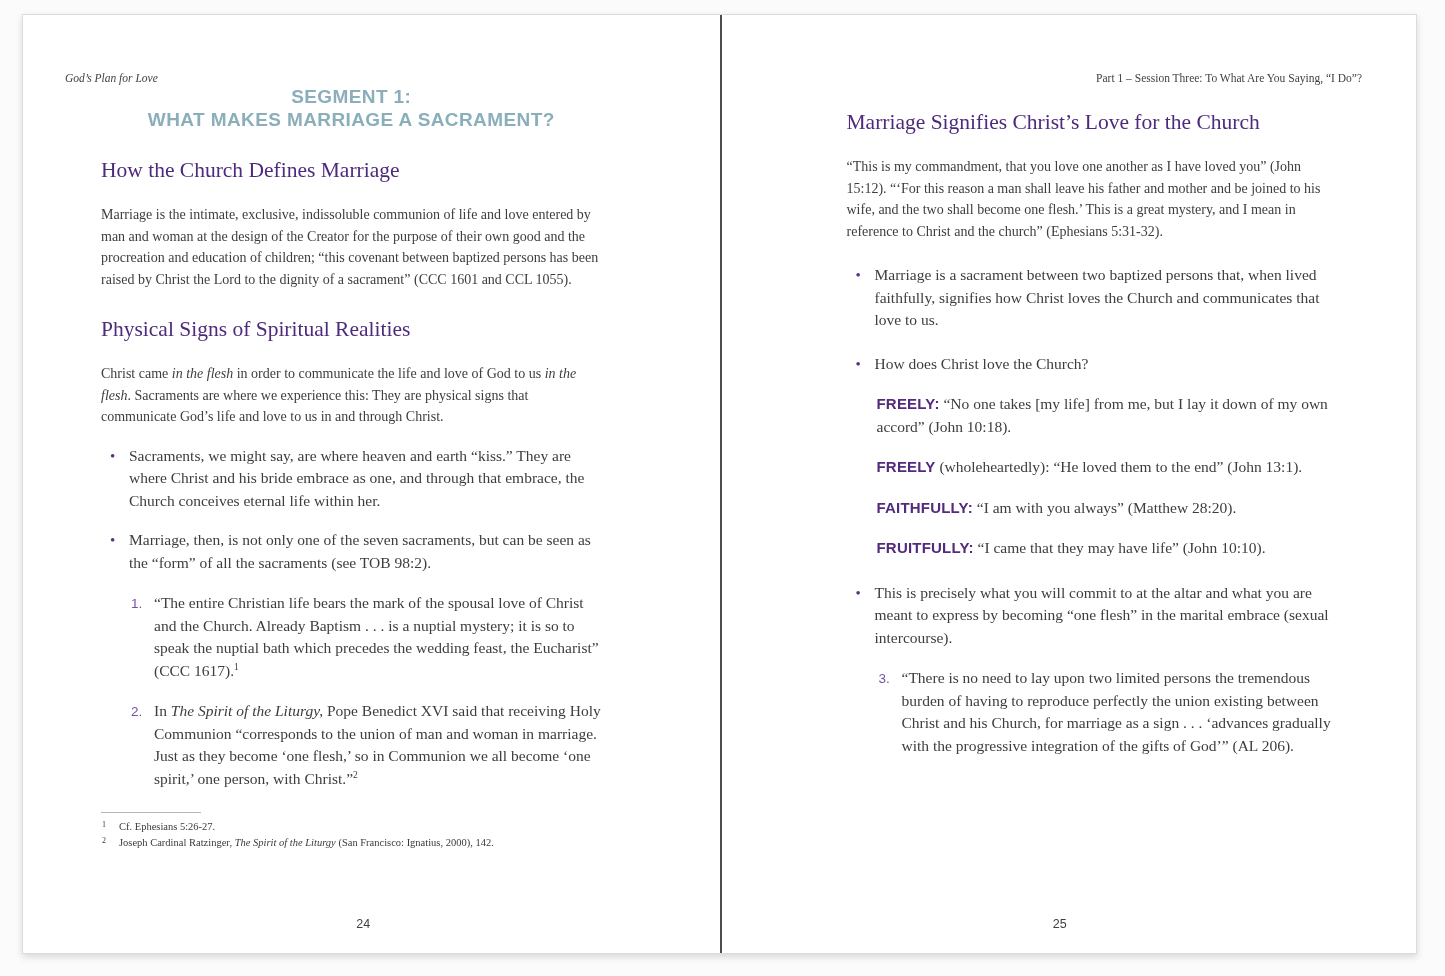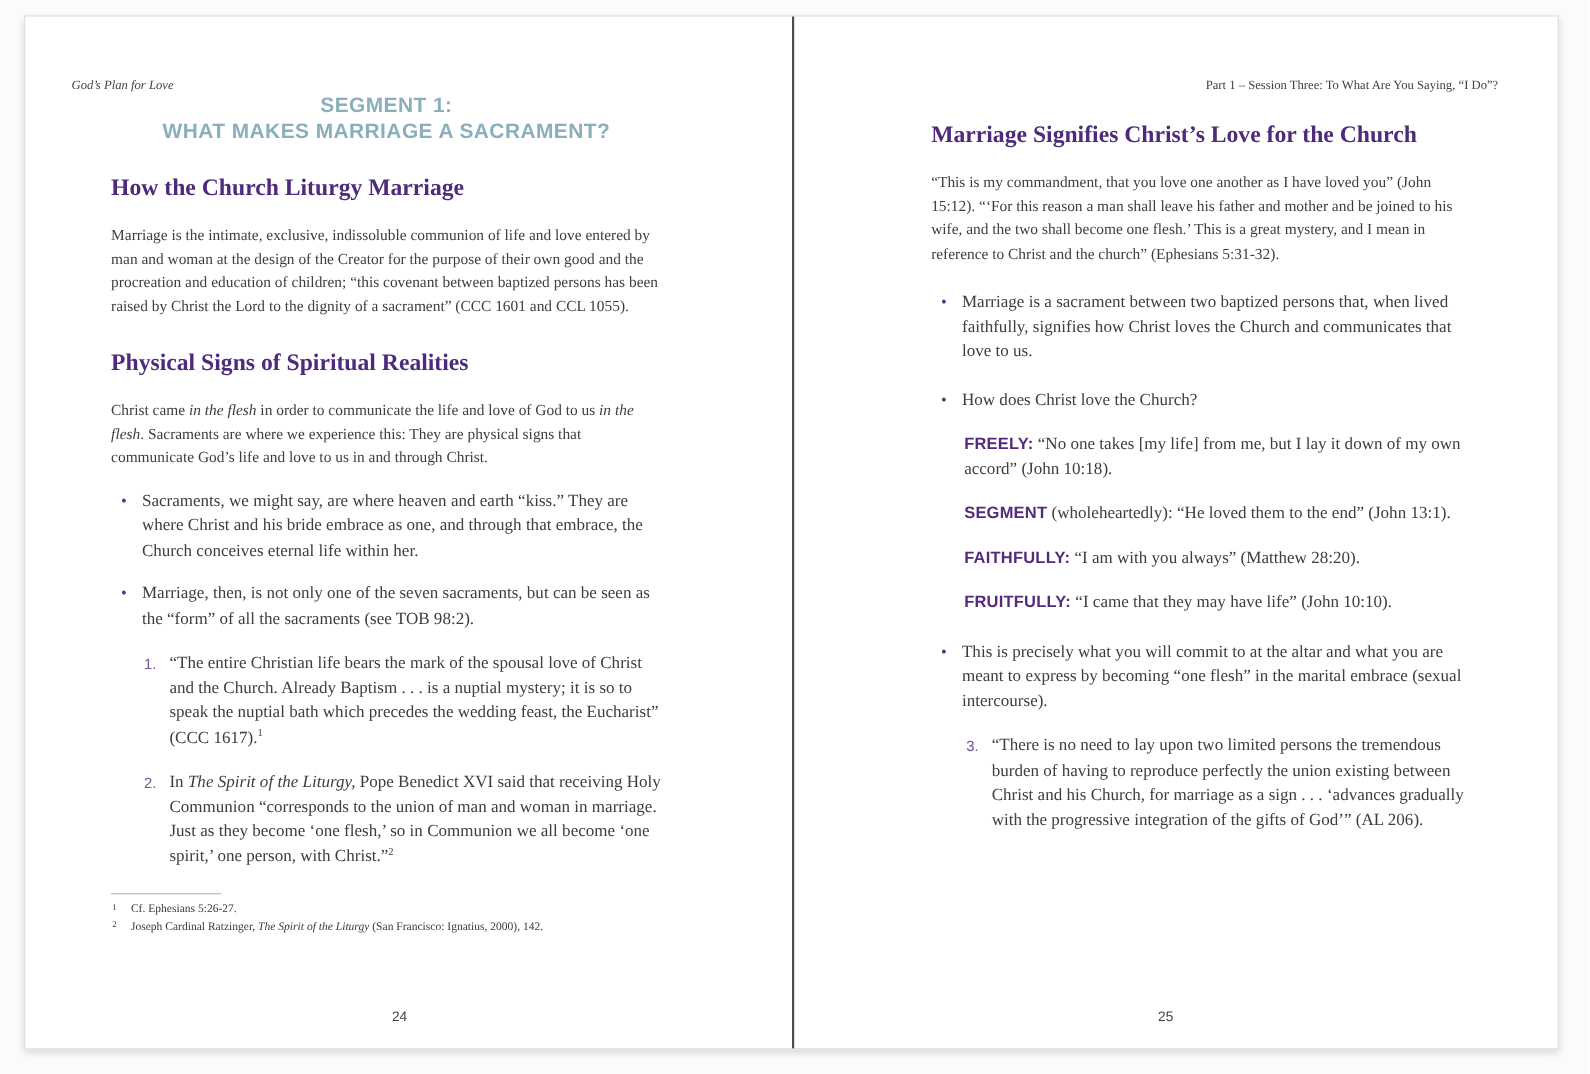--- a/index.html
+++ b/index.html
@@ -31,21 +31,21 @@
   .running-header.left{font-style:italic;margin-left:-36px;}
   .running-header.right{text-align:right;margin-right:-25px;}
 
   .segment-heading{
     text-align:center;
     font-family:"Liberation Sans", sans-serif;
     font-weight:bold;font-size:19px;line-height:23px;
     color:#8bafba;letter-spacing:0.4px;
   }
   .serif-heading{
-    margin:26px 0 0 0;font-weight:bold;
+    margin:26px 0 0 0;font-weight:normal;
     font-size:21.5px;line-height:27px;color:#4e2a7c;
   }
   p.body{margin:20px 0 0 0;font-size:14px;line-height:21.5px;}
   .intro{margin-top:20px;}
 
   .bullet-item{
     position:relative;margin-top:17px;padding-left:28px;
     font-size:15.5px;line-height:22.5px;
   }
   .bullet-dot{
@@ -92,21 +92,21 @@
 <div class="spread">
 
   <div class="page page-left">
     <div class="running-header left">God’s Plan for Love</div>
 
     <div class="segment-heading">
       <div>SEGMENT 1:</div>
       <div>WHAT MAKES MARRIAGE A SACRAMENT?</div>
     </div>
 
-    <h2 class="serif-heading">How the Church Liturgy Marriage</h2>
+    <h2 class="serif-heading">How the Church Defines Marriage</h2>
     <p class="body">Marriage is the intimate, exclusive, indissoluble communion of life and love entered by man and woman at the design of the Creator for the purpose of their own good and the procreation and education of children; “this covenant between baptized persons has been raised by Christ the Lord to the dignity of a sacrament” (CCC 1601 and CCL 1055).</p>
 
     <h2 class="serif-heading">Physical Signs of Spiritual Realities</h2>
     <p class="body"><span>Christ came </span><span class="r-italic">in the flesh</span><span> in order to communicate the life and love of God to us </span><span class="r-italic">in the flesh</span><span>. Sacraments are where we experience this: They are physical signs that communicate God’s life and love to us in and through Christ.</span></p>
 
     <div class="bullet-item">
       <span class="bullet-dot">•</span>
       <span>Sacraments, we might say, are where heaven and earth “kiss.” They are where Christ and his bride embrace as one, and through that embrace, the Church conceives eternal life within her.</span>
     </div>
     <div class="bullet-item">
@@ -152,21 +152,21 @@
     <div class="bullet-item" style="margin-top:21px;">
       <span class="bullet-dot">•</span>
       <span>How does Christ love the Church?</span>
     </div>
 
     <div class="loves">
       <div class="love-item">
         <span><span class="r-label">FREELY:</span><span> “No one takes [my life] from me, but I lay it down of my own accord” (John 10:18).</span></span>
       </div>
       <div class="love-item">
-        <span><span class="r-label">SEGMENT</span><span> (wholeheartedly): “He loved them to the end” (John 13:1).</span></span>
+        <span><span class="r-label">FREELY</span><span> (wholeheartedly): “He loved them to the end” (John 13:1).</span></span>
       </div>
       <div class="love-item">
         <span><span class="r-label">FAITHFULLY:</span><span> “I am with you always” (Matthew 28:20).</span></span>
       </div>
       <div class="love-item">
         <span><span class="r-label">FRUITFULLY:</span><span> “I came that they may have life” (John 10:10).</span></span>
       </div>
     </div>
 
     <div class="bullet-item" style="margin-top:22px;">

